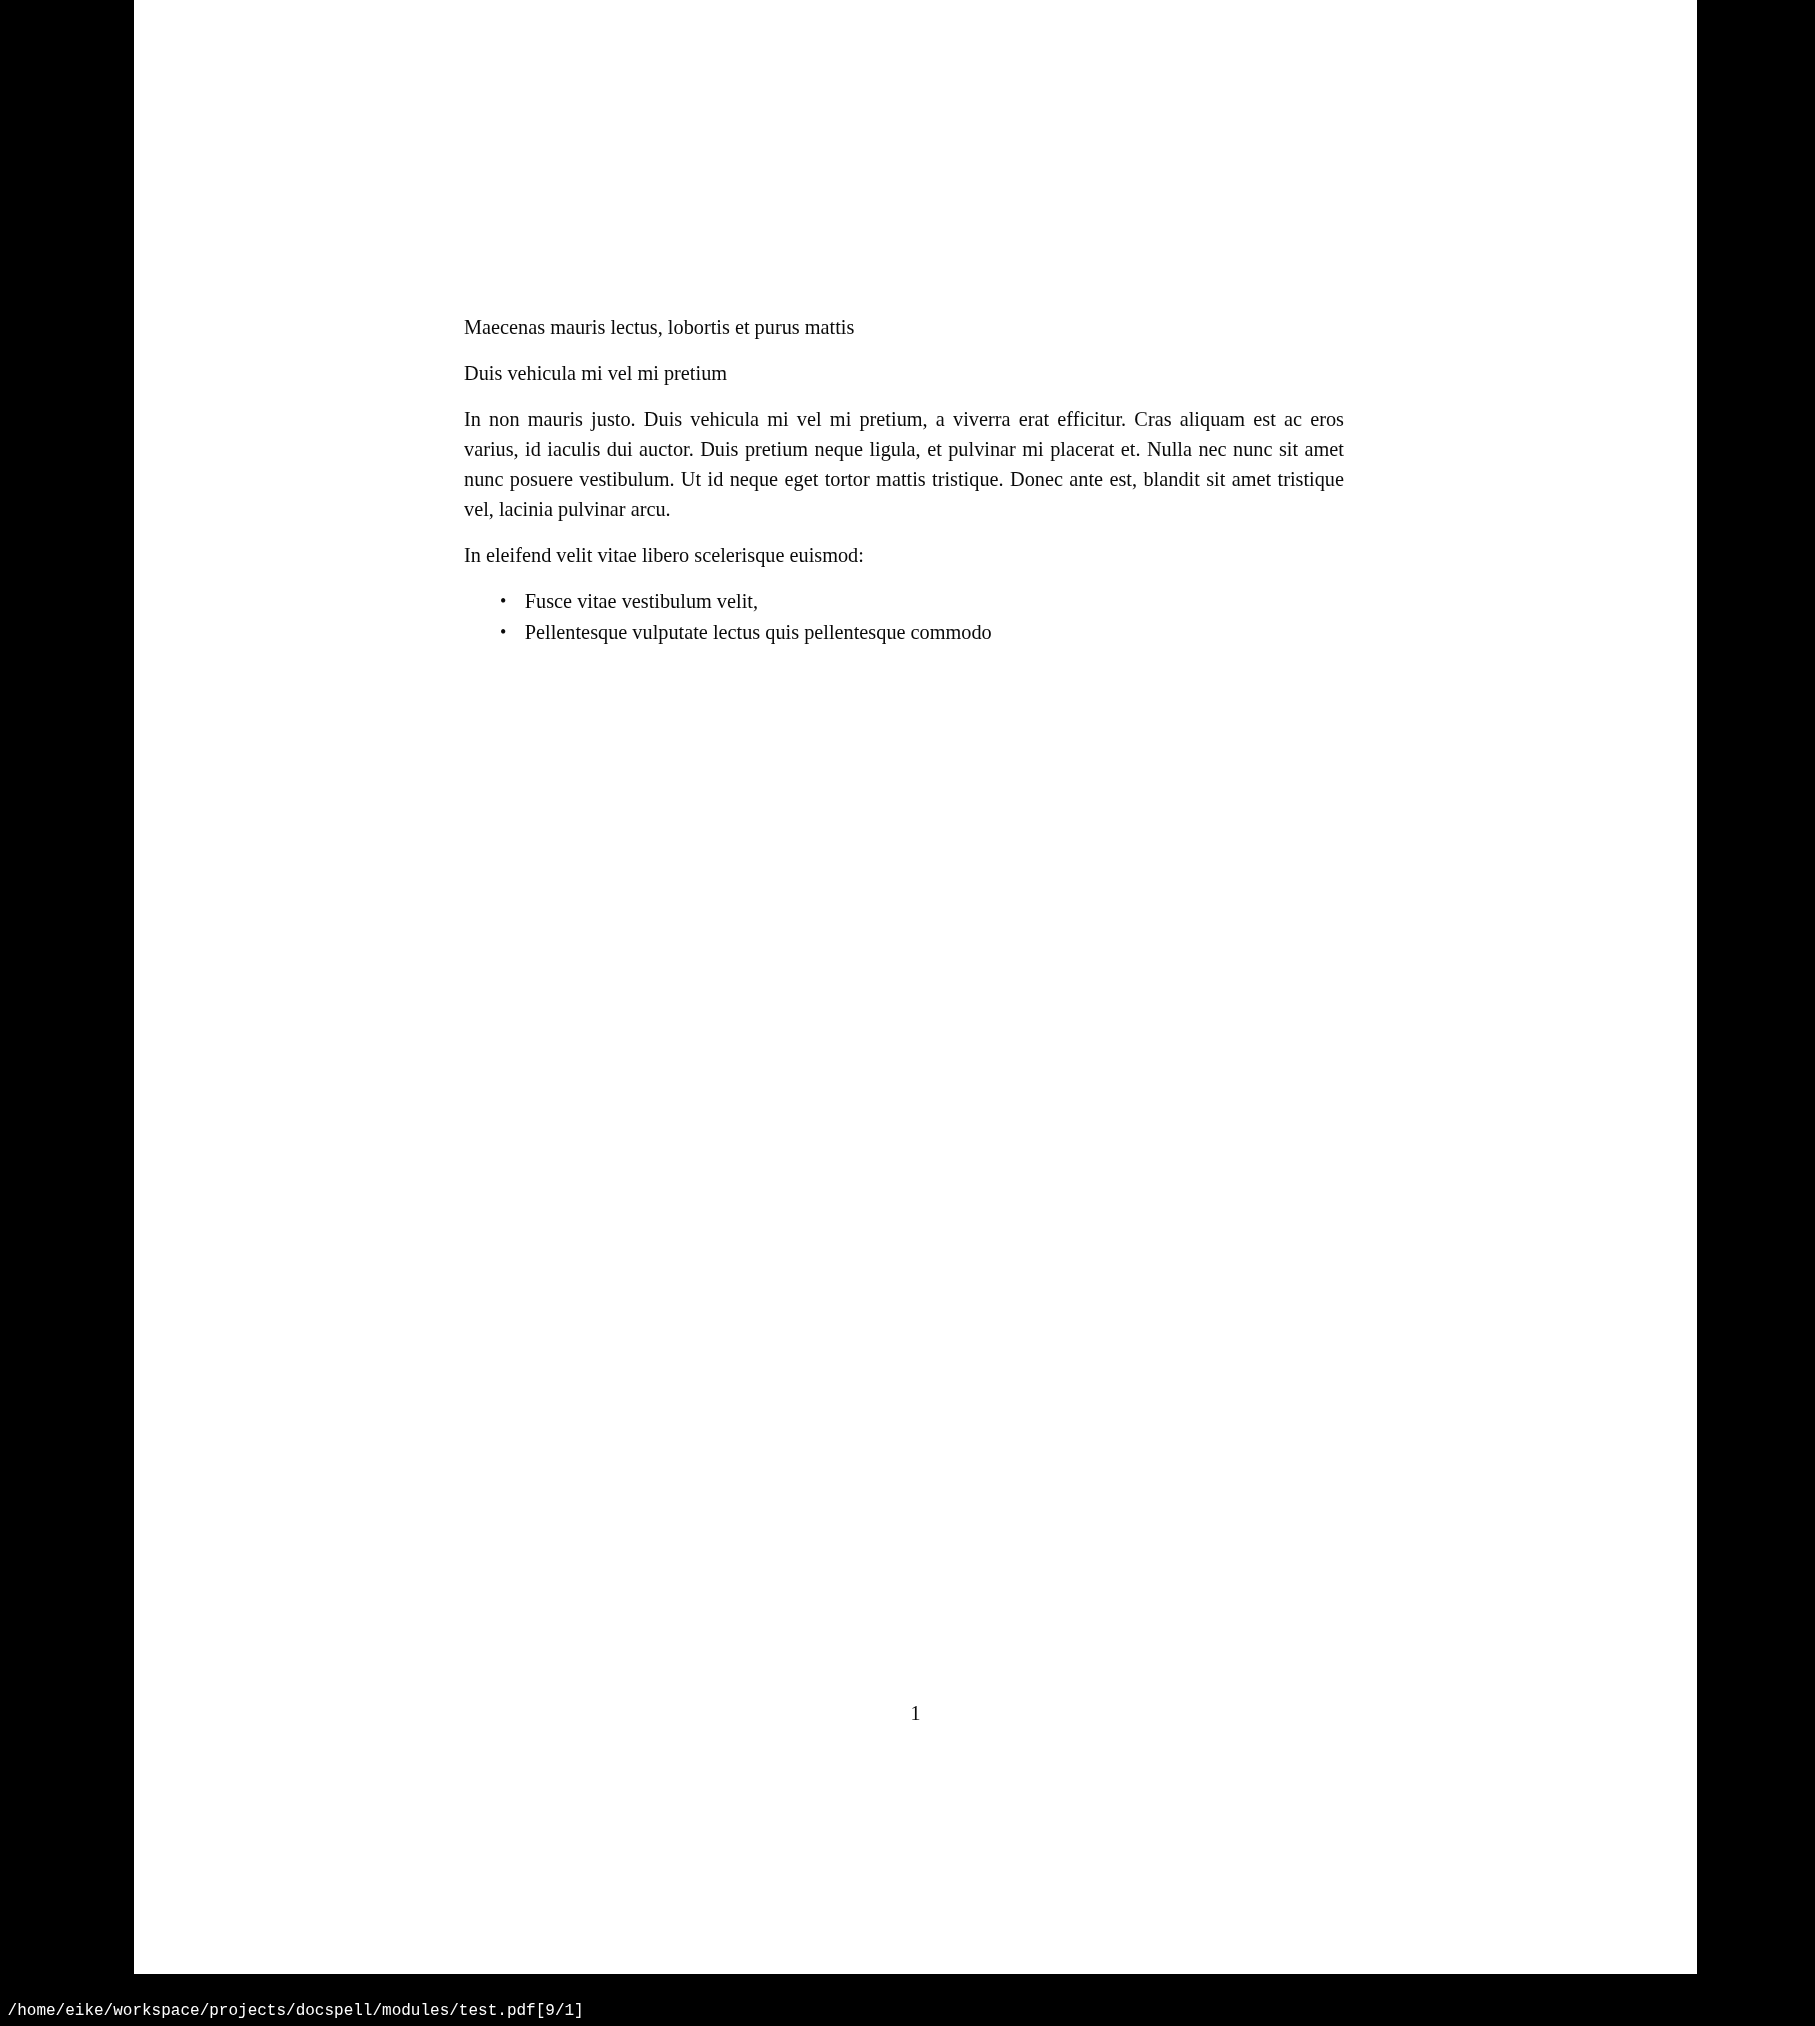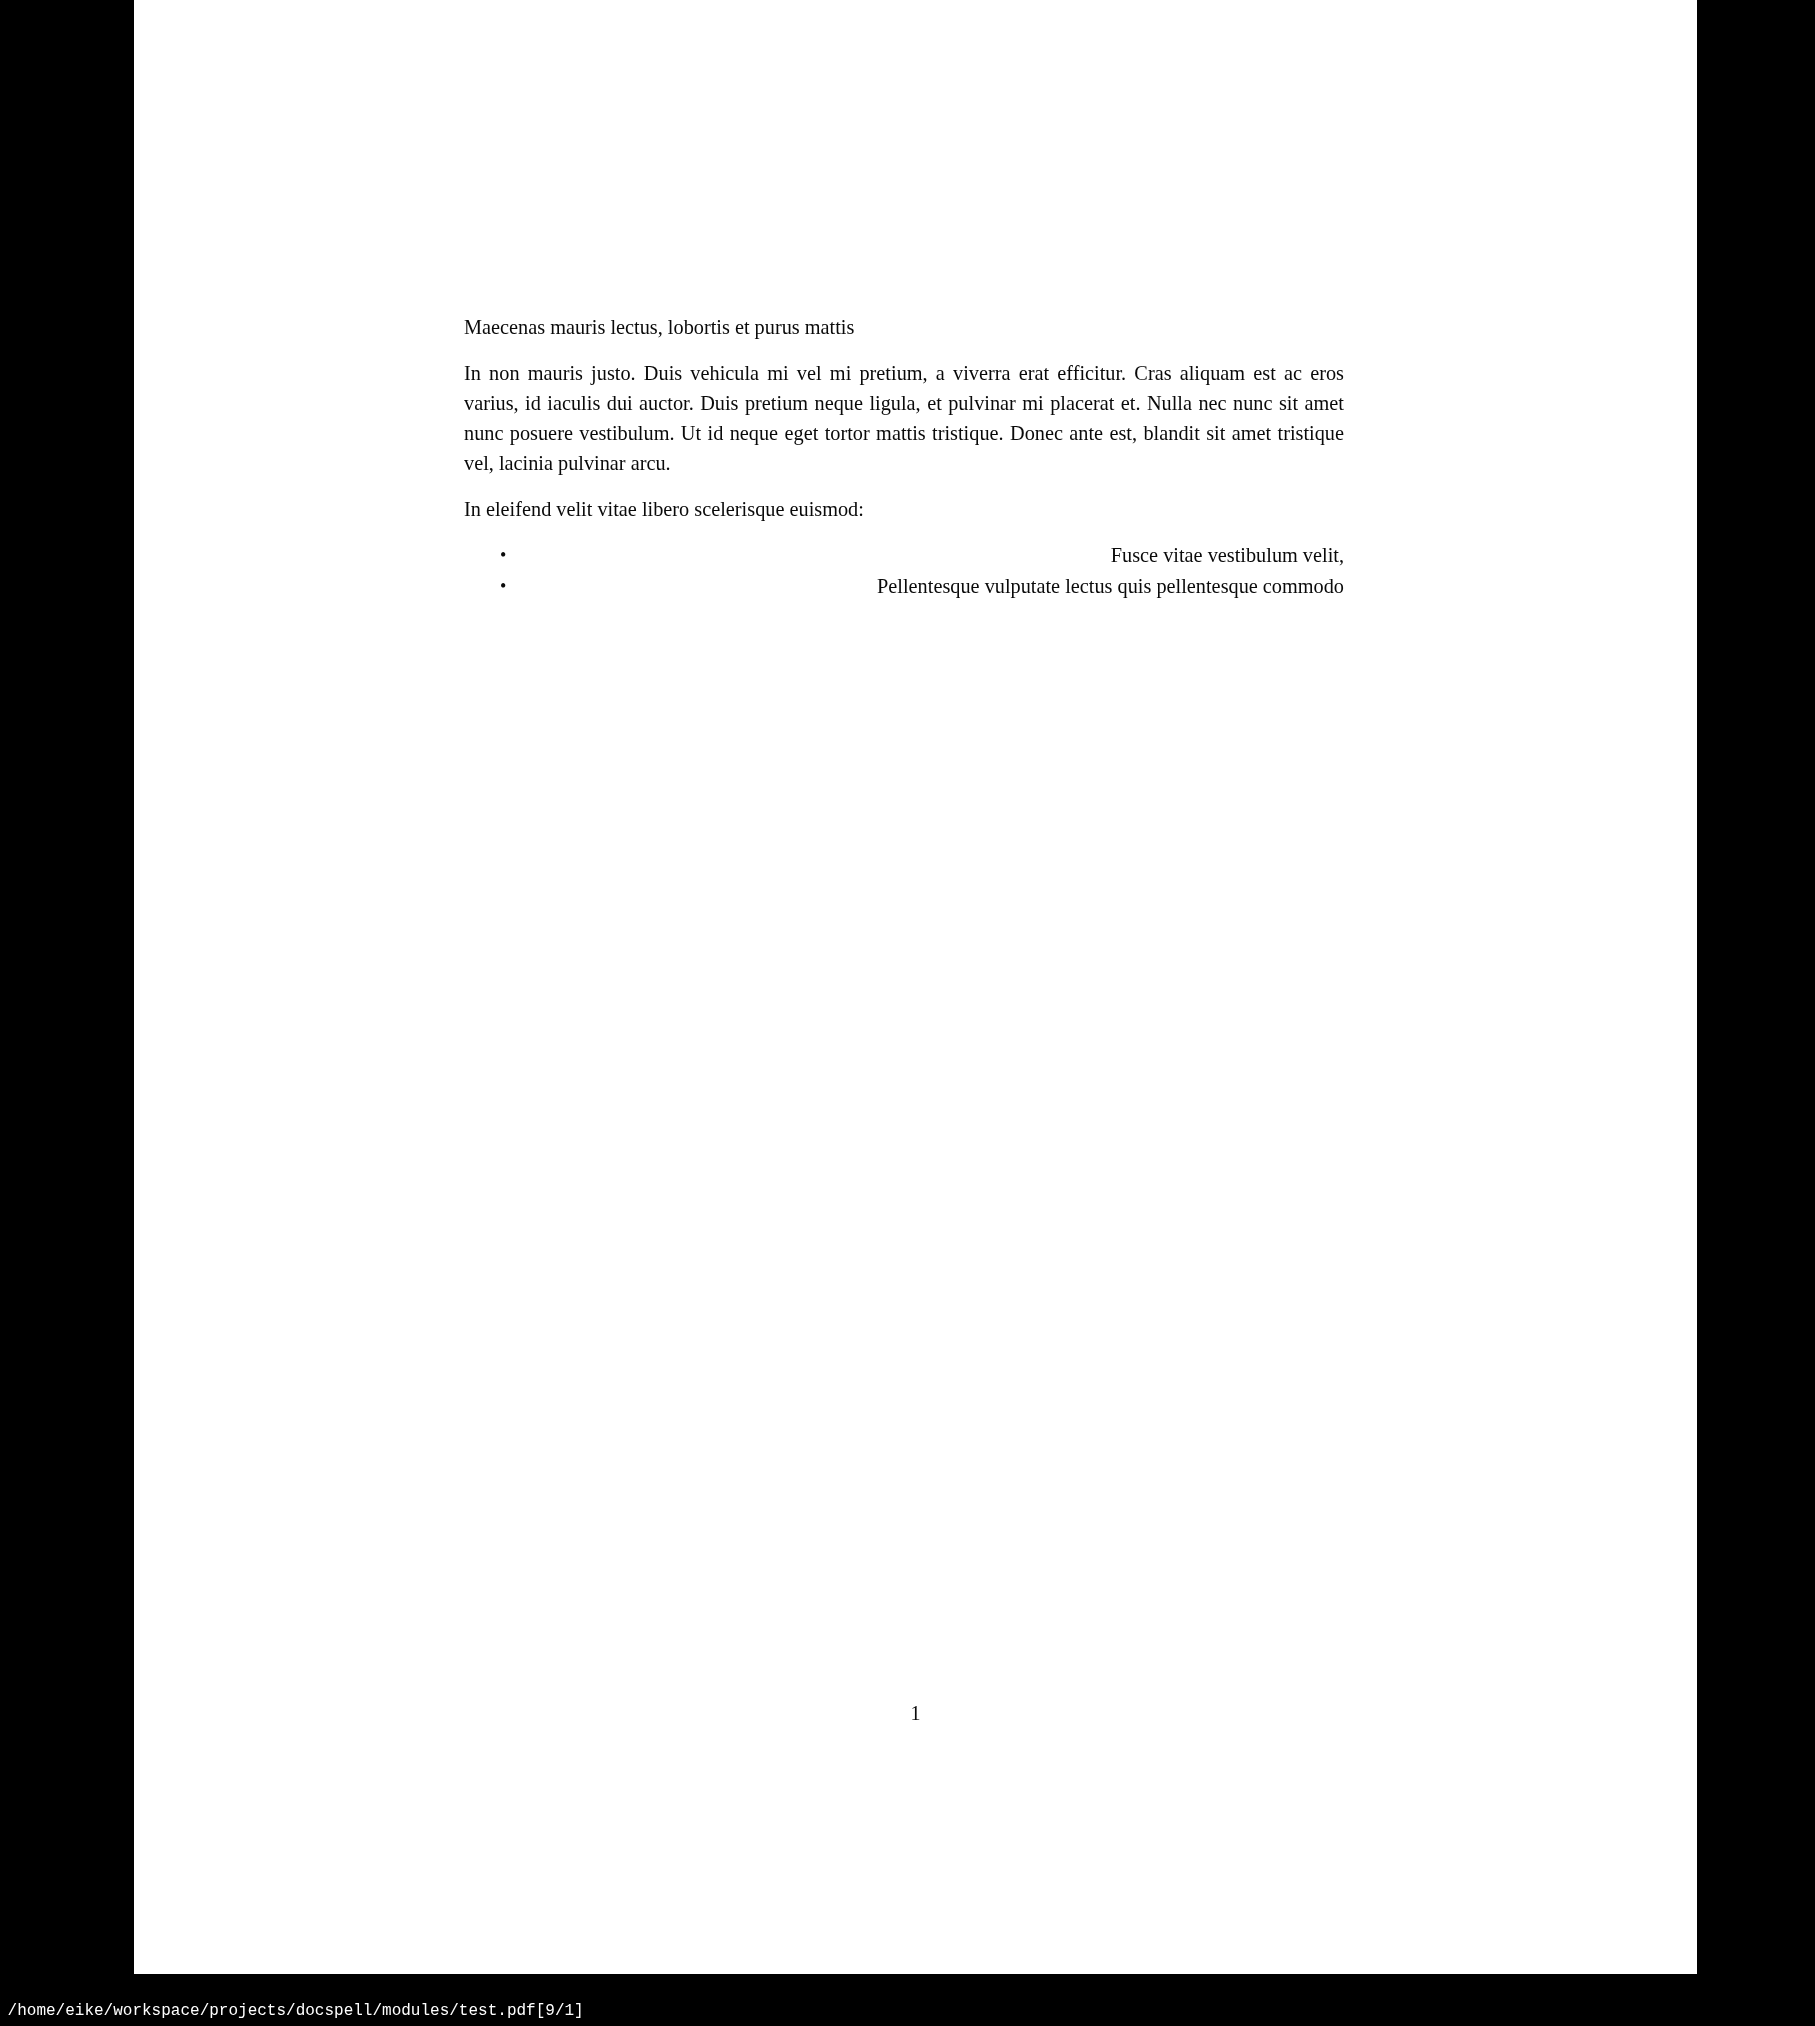--- a/index.html
+++ b/index.html
@@ -51,21 +51,20 @@
     margin: 0 0 16px 0;
     -webkit-hyphens: none;
     hyphens: none;
   }
   .para.short { text-align: left; }
 
   ul.doc-list {
     margin: 9.5px 0 16px 0;
     padding-left: 57px;
     list-style: none;
-    text-align: right;
   }
   ul.doc-list li {
     font-family: "Liberation Serif", serif;
     font-size: 20.3px;
     line-height: 31px;
     color: #0a0a0a;
     position: relative;
     padding-left: 3.8px;
   }
   ul.doc-list li::before {
@@ -113,20 +112,21 @@
 <body>
 
 <div id="viewer">
 
   <div id="page">
 
     <div id="page-content">
 
       <p class="para short">Maecenas mauris lectus, lobortis et purus mattis</p>
 
+      <p class="para short">Duis vehicula mi vel mi pretium</p>
 
       <p class="para">In non mauris justo. Duis vehicula mi vel mi pretium, a viverra erat efficitur. Cras aliquam est ac eros varius, id iaculis dui auctor. Duis pretium neque ligula, et pulvinar mi placerat et. Nulla nec nunc sit amet nunc posuere vestibulum. Ut id neque eget tortor mattis tristique. Donec ante est, blandit sit amet tristique vel, lacinia pulvinar arcu.</p>
 
 
       <p class="para short">In eleifend velit vitae libero scelerisque euismod:</p>
 
       <ul class="doc-list">
         <li>Fusce vitae vestibulum velit,</li>
         <li>Pellentesque vulputate lectus quis pellentesque commodo</li>
       </ul>

